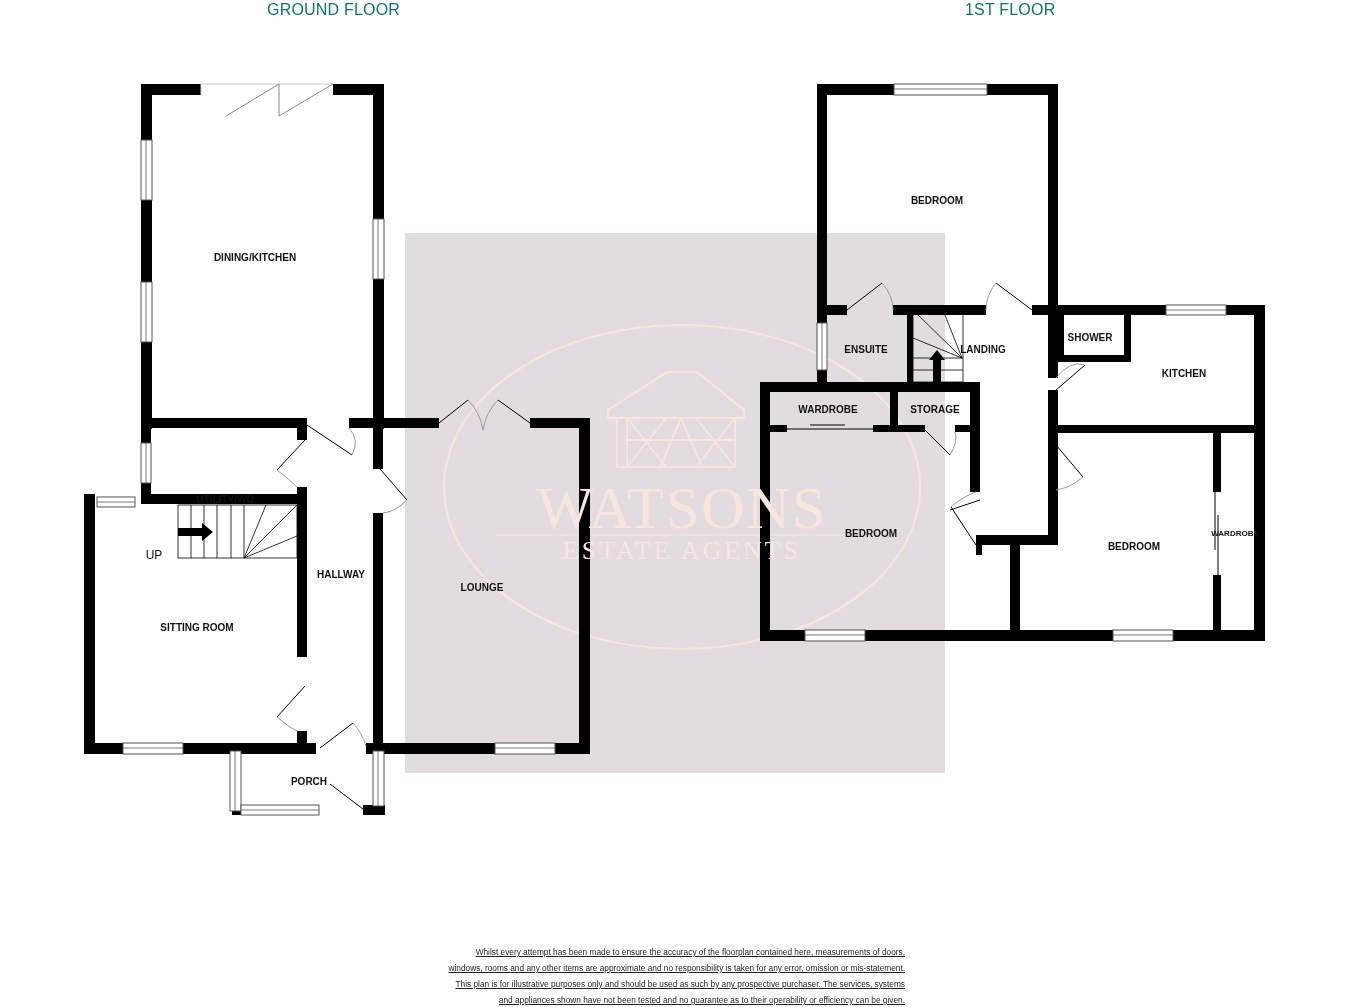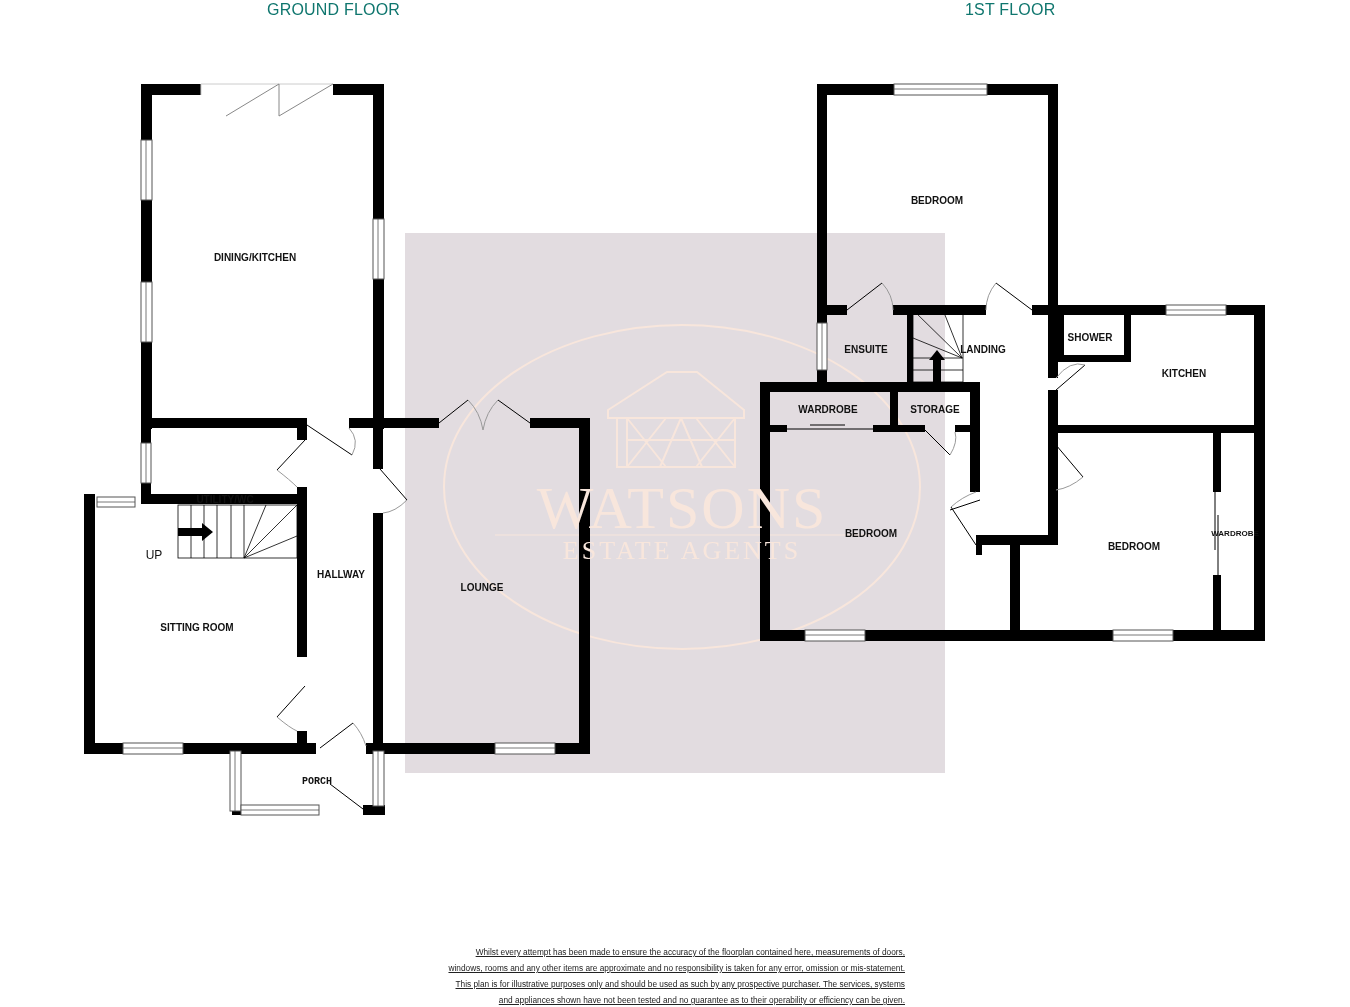--- a/index.html
+++ b/index.html
@@ -210,21 +210,21 @@
 
 <div class="wm-text" style="left:682px;top:508px;font-size:60px;letter-spacing:2px;">WATSONS</div>
 <div class="wm-text" style="left:682px;top:551px;font-size:26px;letter-spacing:3px;">ESTATE AGENTS</div>
 
 <div class="lbl" style="left:255px;top:257px;">DINING/KITCHEN</div>
 <div class="lbl" style="left:225px;top:463px;margin-top:36px;">UTILITY/WC</div>
 <div class="lbl norm" style="left:154px;top:531px;margin-top:24px;">UP</div>
 <div class="lbl" style="left:197px;top:627px;text-align:center;">SITTING ROOM</div>
 <div class="lbl" style="left:341px;top:574px;">HALLWAY</div>
 <div class="lbl" style="left:482px;top:587px;">LOUNGE</div>
-<div class="lbl" style="left:317px;top:781px;font-family:Liberation Mono, monospace;">PORCH</div>
+<div class="lbl" style="left:309px;top:781px;">PORCH</div>
 
 <div class="lbl" style="left:937px;top:200px;">BEDROOM</div>
 <div class="lbl" style="left:866px;top:349px;">ENSUITE</div>
 <div class="lbl" style="left:983px;top:349px;">LANDING</div>
 <div class="lbl" style="left:1090px;top:337px;">SHOWER</div>
 <div class="lbl" style="left:1184px;top:373px;">KITCHEN</div>
 <div class="lbl" style="left:828px;top:409px;">WARDROBE</div>
 <div class="lbl" style="left:935px;top:409px;">STORAGE</div>
 <div class="lbl" style="left:871px;top:533px;">BEDROOM</div>
 <div class="lbl" style="left:1134px;top:546px;">BEDROOM</div>

